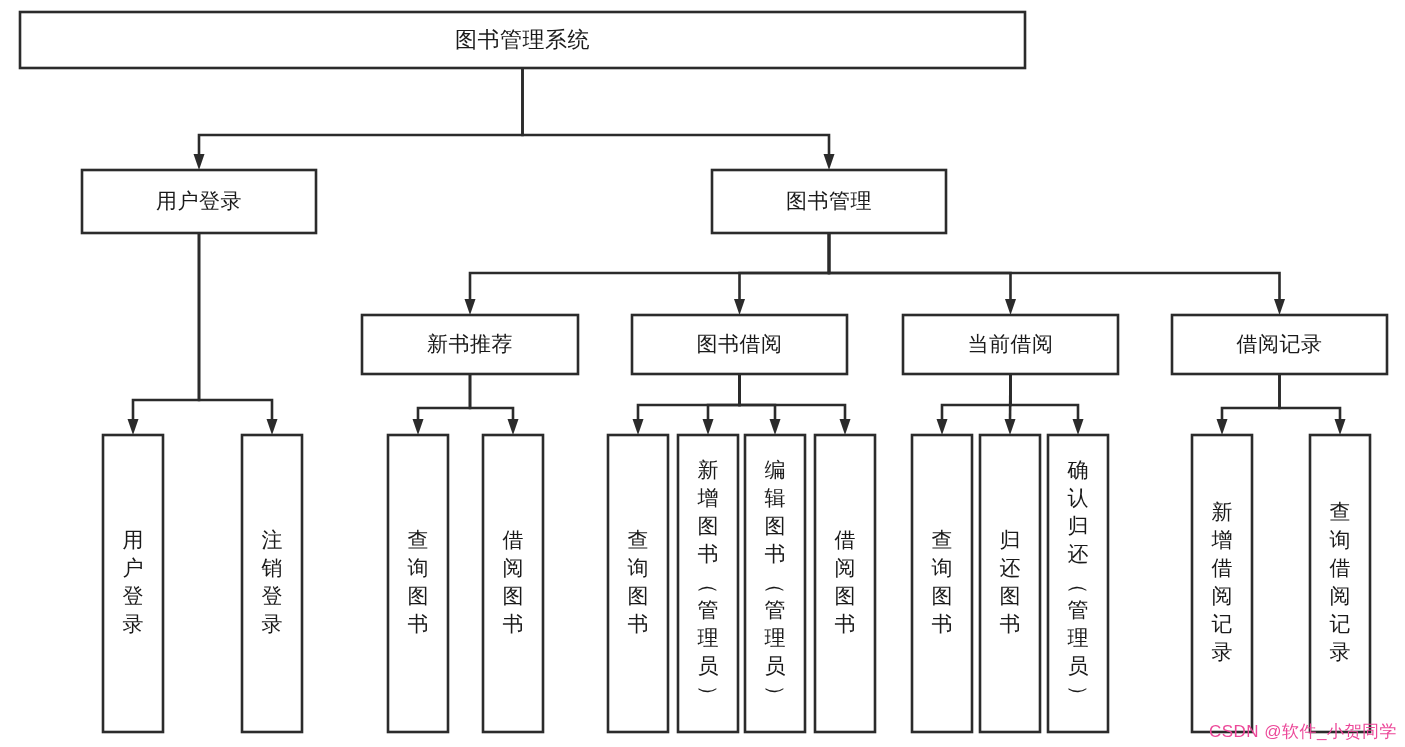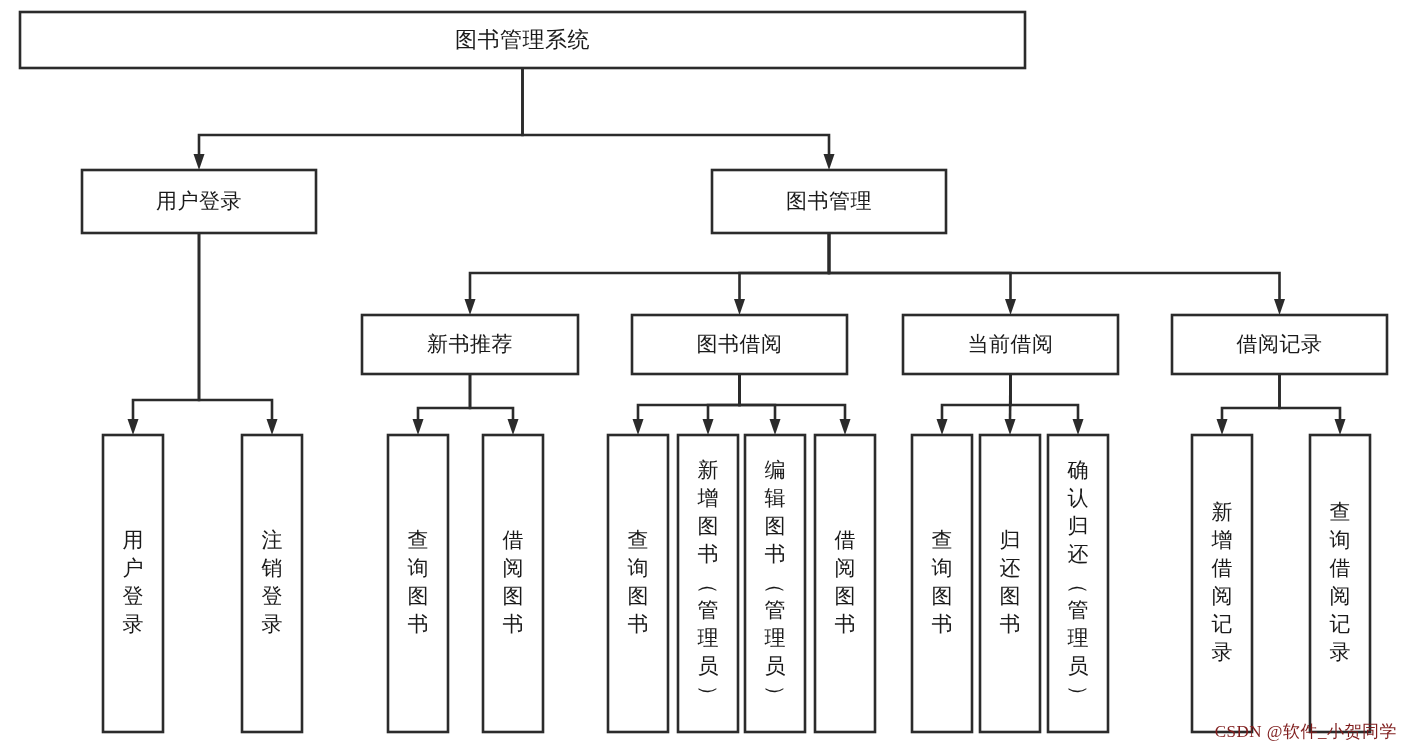--- a/index.html
+++ b/index.html
@@ -64,23 +64,23 @@
     stroke-linecap: butt;
   }
   .arrow-head {
     fill: #2b2b2b;
     stroke: none;
   }
   .watermark {
     position: absolute;
     right: 8px;
     bottom: 4px;
-    font-family: Liberation Serif, serif;
+    font-family: Liberation Sans, sans-serif;
     font-size: 17px;
-    color: #7f1d1d;
+    color: #ec4899;
     white-space: nowrap;
     letter-spacing: 0.5px;
     user-select: none;
   }
 </style>
 </head>
 <body>
 
 <div id="diagram-root">
   <svg class="chart-canvas" viewBox="0 0 1405 747" xmlns="http://www.w3.org/2000/svg">

